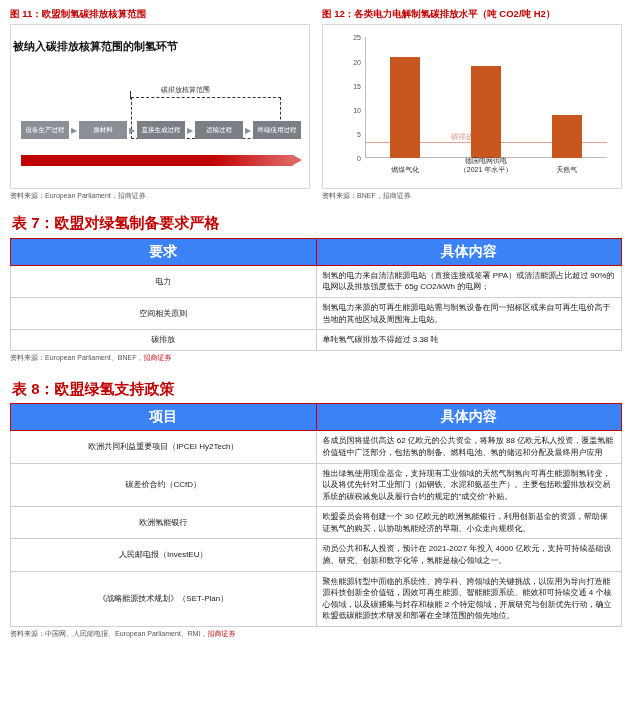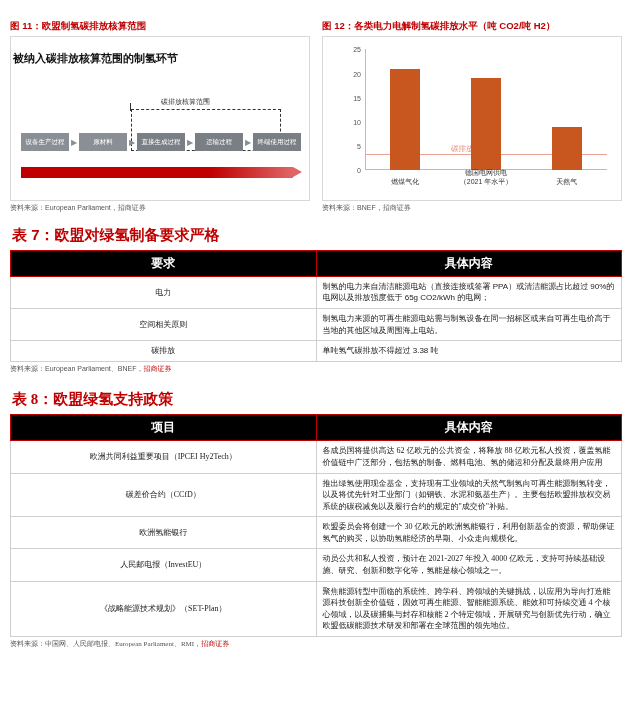--- a/index.html
+++ b/index.html
@@ -3,21 +3,21 @@
 <meta charset="utf-8">
 <style>
   * { box-sizing: border-box; }
   html, body {
     margin: 0; padding: 0;
     width: 640px; height: 720px;
     background: #ffffff;
     font-family: "Liberation Sans", sans-serif;
     color: #1a1a1a;
   }
-  .page { position: relative; width: 632px; height: 720px; padding: 20px 10px 0 10px; }
+  .page { position: relative; width: 632px; height: 720px; padding: 8px 10px 0 10px; }
 
   
   .fig-title {
     color: #c00000;
     font-weight: bold;
     font-size: 9.5px;
     margin: 0 0 4px 0;
     line-height: 1.3;
   }
   .tbl-title {
@@ -159,41 +159,41 @@
   .src .red { color: #c00000; }
 
   
   table.t {
     width: 100%;
     border-collapse: collapse;
     font-size: 8px;
     table-layout: fixed;
   }
   table.t th {
-    background: #000000;
+    background: #3b82f6;
     color: #fff;
     font-weight: bold;
     border: 1px solid #c00000;
     padding: 4px 3px;
-    font-size: 12px;
+    font-size: 14px;
     text-align: center;
   }
   table.t td {
     border: 1px solid #cfcfcf;
     padding: 4px 6px;
     vertical-align: middle;
     line-height: 1.45;
     color: #1a1a1a;
   }
   table.t td.k {
     text-align: center;
     width: 122px;
   }
   .sec { margin-top: 12px; }
-  .sec.t8 { margin-top: 16px; font-family: Liberation Serif, serif; }
+  .sec.t8 { margin-top: 16px; }
 </style>
 </head>
 <body>
 
 <div class="page">
 
   <div class="row-figs">
 
     <div class="fig">
       <div class="fig-title">图 11：欧盟制氢碳排放核算范围</div>

